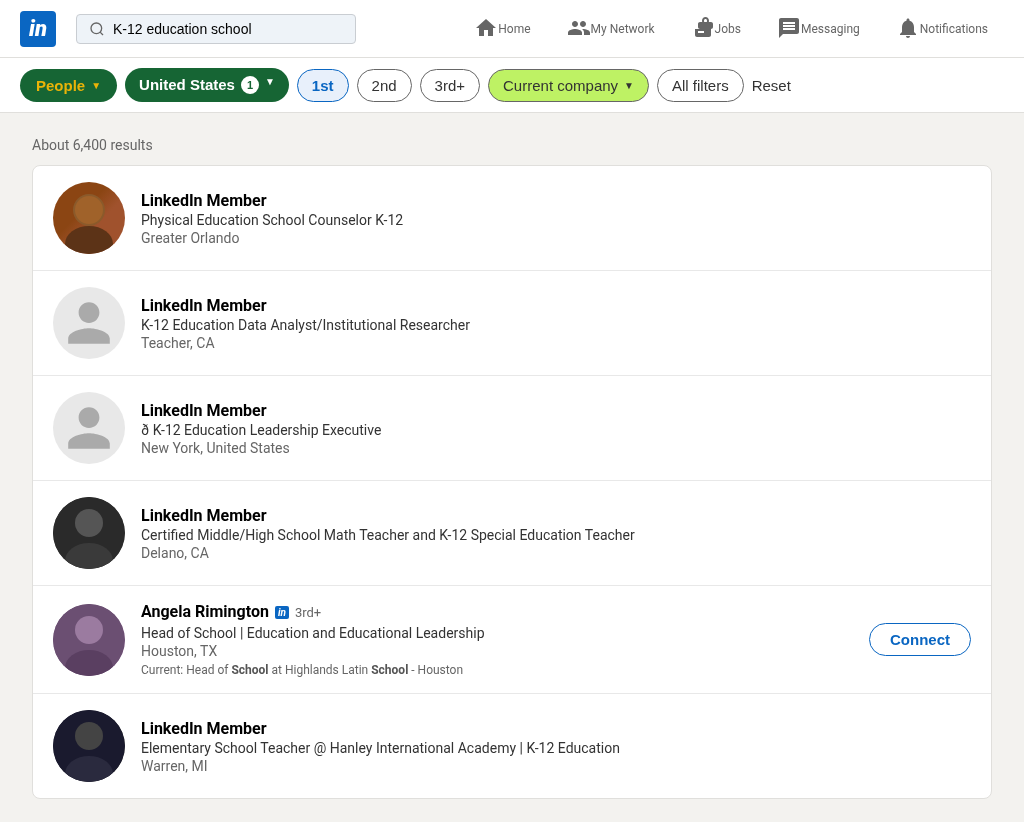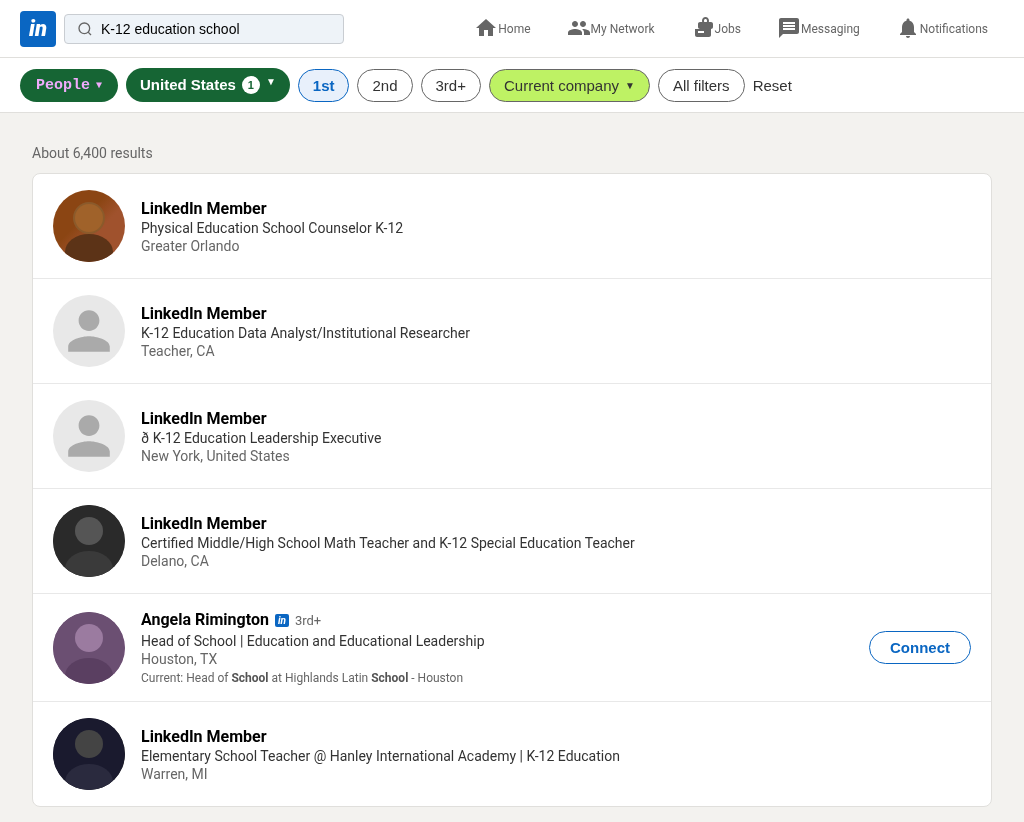--- a/index.html
+++ b/index.html
@@ -36,20 +36,21 @@
       line-height: 1;
     }
     .search-bar {
       display: flex;
       align-items: center;
       background: #eef3f8;
       border-radius: 4px;
       padding: 6px 12px;
       width: 280px;
       border: 1px solid #c9cdd2;
+      margin-left: 12px;
     }
     .search-icon-svg {
       color: #666;
       margin-right: 8px;
       flex-shrink: 0;
     }
     .search-input {
       background: transparent;
       border: none;
       outline: none;
@@ -80,31 +81,30 @@
     .filter-bar {
       background: white;
       padding: 10px 20px;
       display: flex;
       align-items: center;
       gap: 8px;
       border-bottom: 1px solid #e0dfdc;
     }
     .btn-people {
       background: #166534;
-      color: #f0abfc;
+      color: #eab308;
       border: none;
       border-radius: 20px;
       padding: 8px 16px;
       font-size: 15px;
       font-weight: 600;
       cursor: pointer;
       display: flex;
       align-items: center;
       gap: 6px;
-      font-family: Liberation Mono, monospace;
     }
     .btn-people::after { content: '▼'; font-size: 10px; }
 
     .btn-location {
       background: #166534;
       color: white;
       border: none;
       border-radius: 20px;
       padding: 8px 14px;
       font-size: 15px;
@@ -175,21 +175,21 @@
       color: #333;
       font-size: 15px;
       cursor: pointer;
       font-weight: 500;
     }
 
     
     .results-area {
       padding: 16px 20px;
       max-width: 1000px;
-      margin: 16px auto;
+      margin: 8px auto;
     }
     .results-count {
       font-size: 14px;
       color: #666;
       margin-bottom: 12px;
     }
     .results-card {
       background: white;
       border-radius: 8px;
       border: 1px solid #e0dfdc;

